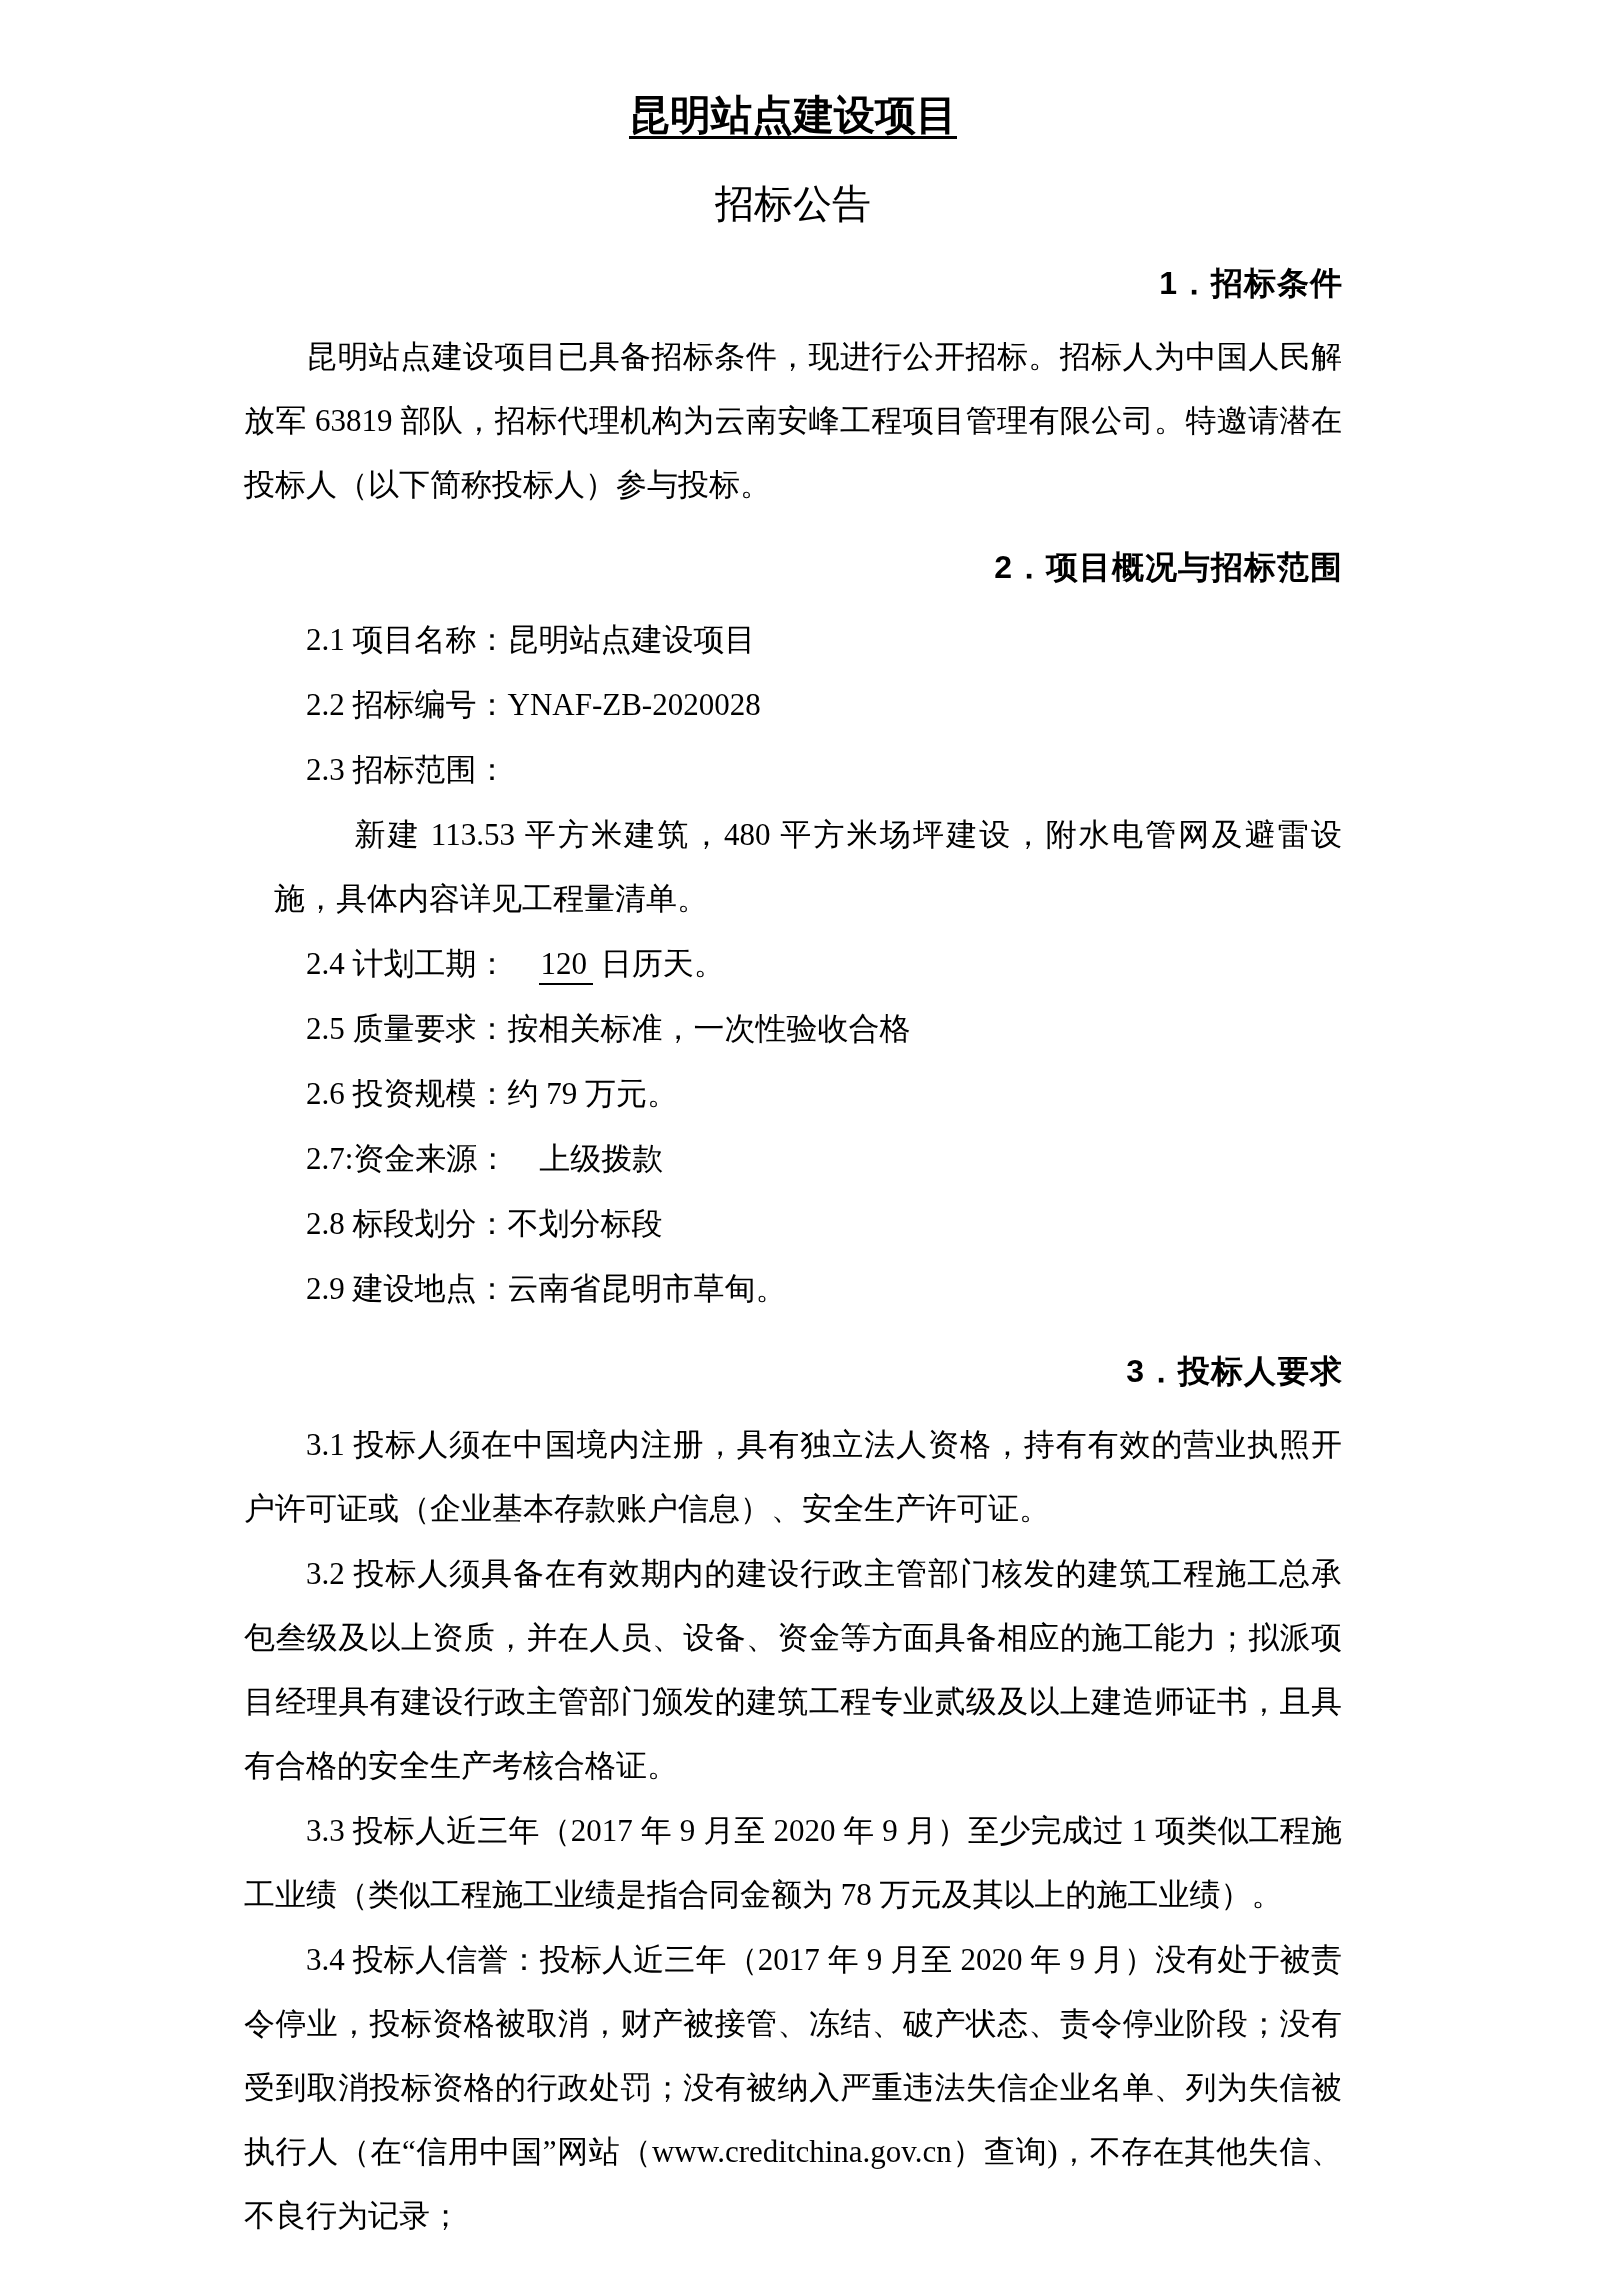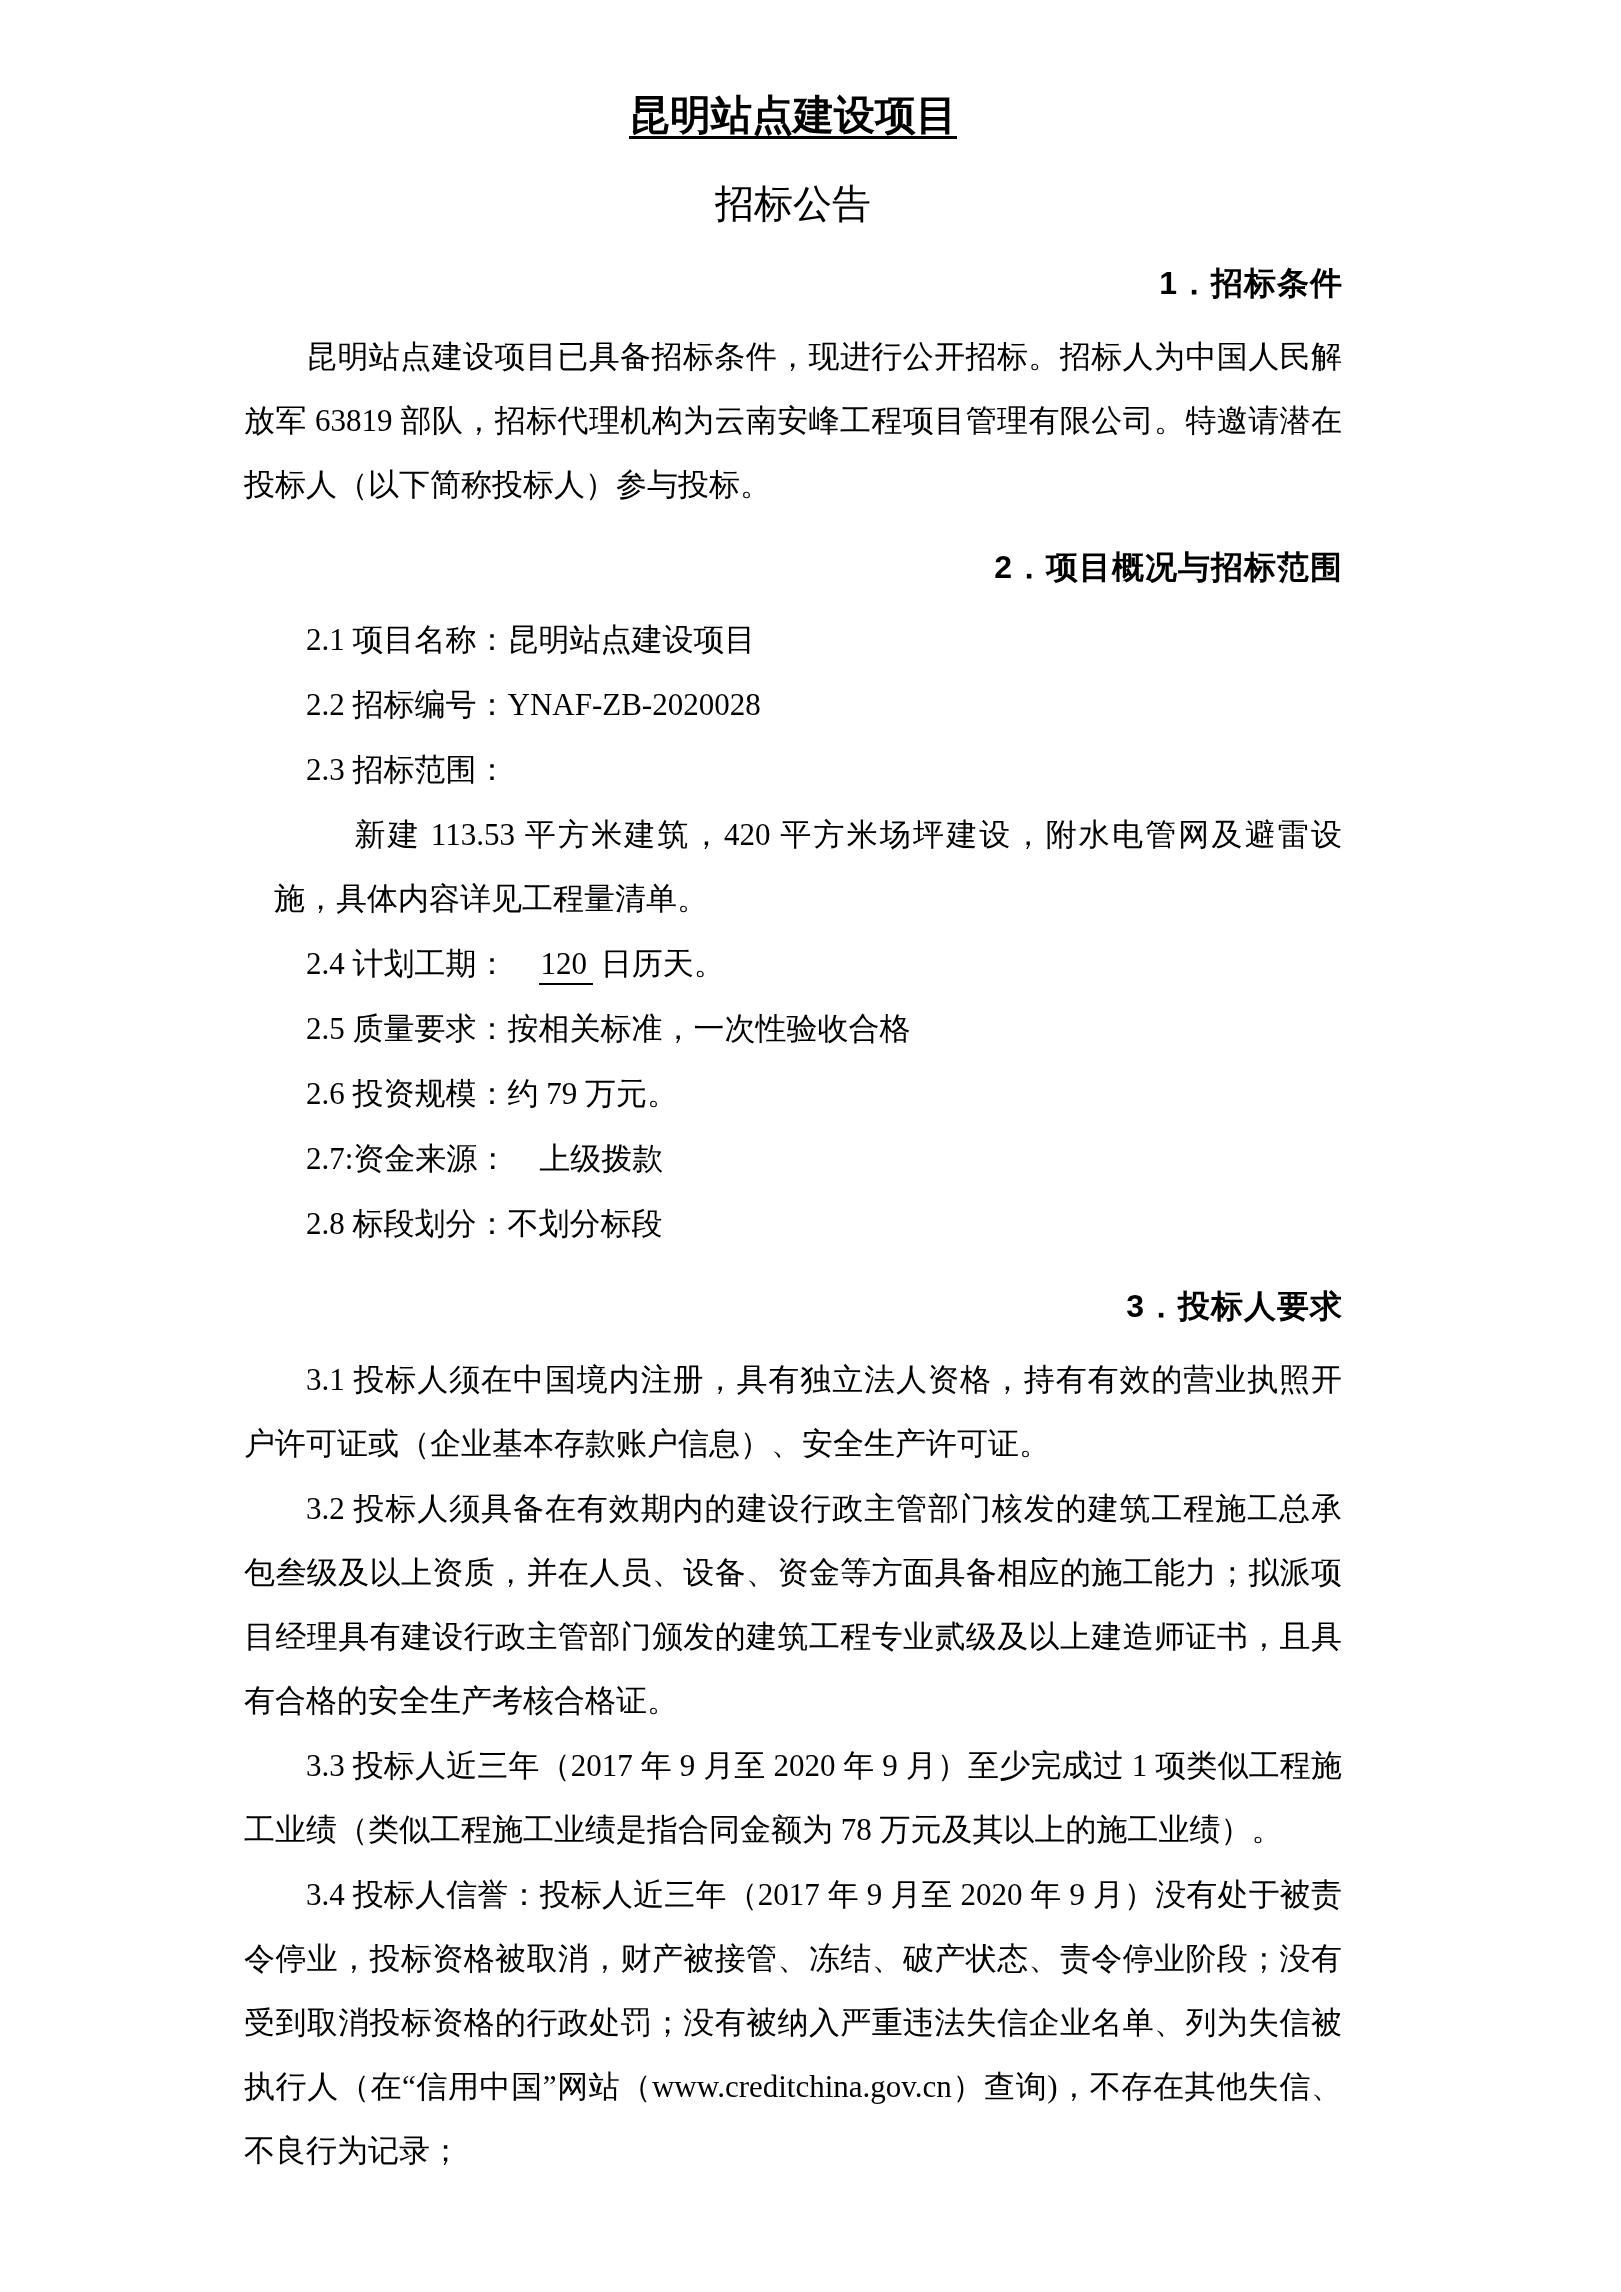--- a/index.html
+++ b/index.html
@@ -73,26 +73,27 @@
   <div>
     <h3 class="sec-heading">1．招标条件</h3>
     <p class="body-text indent-2">昆明站点建设项目已具备招标条件，现进行公开招标。招标人为中国人民解放军 63819 部队，招标代理机构为云南安峰工程项目管理有限公司。特邀请潜在投标人（以下简称投标人）参与投标。</p>
   </div>
 
   <div>
     <h3 class="sec-heading">2．项目概况与招标范围</h3>
     <p class="body-text indent-2">2.1 项目名称：昆明站点建设项目</p>
     <p class="body-text indent-2">2.2 招标编号：YNAF-ZB-2020028</p>
     <p class="body-text indent-2">2.3 招标范围：</p>
-    <p class="body-text detail-para">新建 113.53 平方米建筑，420 平方米场坪建设，附水电管网及避雷设施，具体内容详见工程量清单。</p>
+    <p class="body-text detail-para">新建 113.53 平方米建筑，480 平方米场坪建设，附水电管网及避雷设施，具体内容详见工程量清单。</p>
     <p class="body-text indent-2"><span>2.4 计划工期：　</span><span class="u-days">120</span><span> 日历天。</span></p>
     <p class="body-text indent-2">2.5 质量要求：按相关标准，一次性验收合格</p>
     <p class="body-text indent-2">2.6 投资规模：约 79 万元。</p>
     <p class="body-text indent-2">2.7:资金来源：　上级拨款</p>
     <p class="body-text indent-2">2.8 标段划分：不划分标段</p>
+    <p class="body-text indent-2">2.9 建设地点：云南省昆明市草甸。</p>
   </div>
 
   <div>
     <h3 class="sec-heading">3．投标人要求</h3>
     <p class="body-text indent-2">3.1 投标人须在中国境内注册，具有独立法人资格，持有有效的营业执照开户许可证或（企业基本存款账户信息）、安全生产许可证。</p>
     <p class="body-text indent-2">3.2 投标人须具备在有效期内的建设行政主管部门核发的建筑工程施工总承包叁级及以上资质，并在人员、设备、资金等方面具备相应的施工能力；拟派项目经理具有建设行政主管部门颁发的建筑工程专业贰级及以上建造师证书，且具有合格的安全生产考核合格证。</p>
     <p class="body-text indent-2">3.3 投标人近三年（2017 年 9 月至 2020 年 9 月）至少完成过 1 项类似工程施工业绩（类似工程施工业绩是指合同金额为 78 万元及其以上的施工业绩）。</p>
     <p class="body-text indent-2">3.4 投标人信誉：投标人近三年（2017 年 9 月至 2020 年 9 月）没有处于被责令停业，投标资格被取消，财产被接管、冻结、破产状态、责令停业阶段；没有受到取消投标资格的行政处罚；没有被纳入严重违法失信企业名单、列为失信被执行人（在“信用中国”网站（www.creditchina.gov.cn）查询)，不存在其他失信、不良行为记录；</p>
   </div>
 

